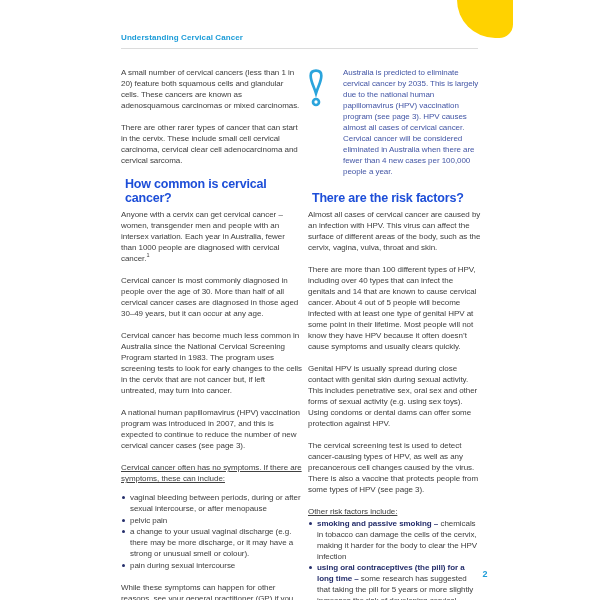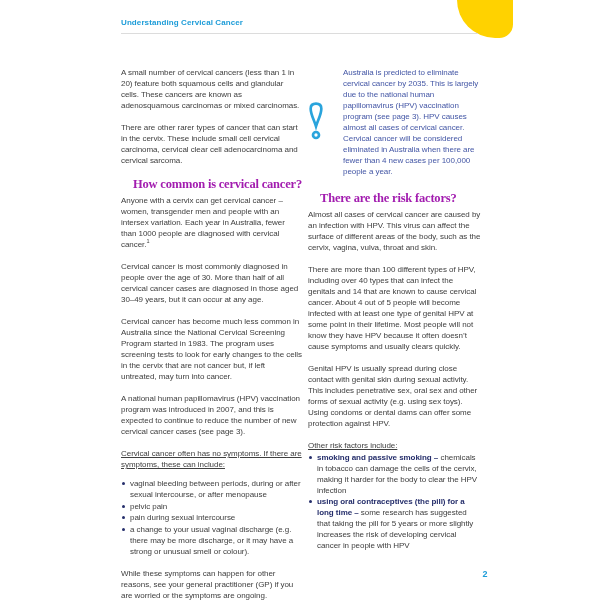--- a/index.html
+++ b/index.html
@@ -15,21 +15,21 @@
   .yellow-blob {
     position: absolute;
     left: 457px; top: 0;
     width: 56px; height: 38px;
     background: #ffd200;
     border-radius: 0 0 16px 44px;
   }
 
   .doc-header {
     position: absolute;
-    left: 121px; top: 18px;
+    left: 121px; top: 33px;
     width: 357px;
   }
   .doc-header .running-title {
     color: #1d9cd8;
     font-size: 8px;
     font-weight: bold;
     letter-spacing: 0.1px;
   }
   .doc-header .rule {
     margin-top: 6px;
@@ -43,27 +43,26 @@
     width: 360px;
     display: flex;
     gap: 6px;
   }
   .col { font-size: 8px; line-height: 11px; color: #404040; letter-spacing: -0.05px; }
   .col-left  { width: 181px; }
   .col-right { width: 173px; }
 
   .col p { margin-bottom: 11px; }
   .col h2 {
-    color: #a21caf;
+    color: #1d4ed8;
     font-size: 12.5px;
     line-height: 14px;
     letter-spacing: -0.2px;
-    margin: 3px 0 4px 12px;
+    margin: 3px 0 4px 4px;
     font-weight: bold;
-    font-family: Liberation Serif, serif;
   }
   sup { font-size: 5.5px; vertical-align: super; line-height: 0; }
 
   ul.bullets { list-style: none; margin-bottom: 11px; }
   ul.bullets li {
     position: relative;
     padding-left: 9px;
     margin-bottom: 0.5px;
   }
   ul.bullets li::before {
@@ -71,21 +70,21 @@
     position: absolute;
     left: 1px; top: 4px;
     width: 3px; height: 3px;
     border-radius: 50%;
     background: #252e6b;
   }
   .lead { font-weight: bold; color: #252e6b; }
 
   .callout {
     display: flex;
-    align-items: center;
+    align-items: flex-start;
     margin-bottom: 14px;
   }
   .callout .icon-wrap {
     width: 24px;
     flex: 0 0 24px;
     padding-top: 1px;
   }
   .callout .accent-bar {
     flex: 0 0 3px;
     width: 3px;
@@ -129,22 +128,22 @@
       <h2>How common is cervical cancer?</h2>
       <p><span>Anyone with a cervix can get cervical cancer – women, transgender men and people with an intersex variation. Each year in Australia, fewer than 1000 people are diagnosed with cervical cancer.</span><sup>1</sup></p>
       <p>Cervical cancer is most commonly diagnosed in people over the age of 30. More than half of all cervical cancer cases are diagnosed in those aged 30–49 years, but it can occur at any age.</p>
       <p>Cervical cancer has become much less common in Australia since the National Cervical Screening Program started in 1983. The program uses screening tests to look for early changes to the cells in the cervix that are not cancer but, if left untreated, may turn into cancer.</p>
       <p>A national human papillomavirus (HPV) vaccination program was introduced in 2007, and this is expected to continue to reduce the number of new cervical cancer cases (see page 3).</p>
 
       <p style="margin-bottom:8px;text-decoration:underline;">Cervical cancer often has no symptoms. If there are symptoms, these can include:</p>
       <ul class="bullets">
         <li>vaginal bleeding between periods, during or after sexual intercourse, or after menopause</li>
         <li>pelvic pain</li>
+        <li>a change to your usual vaginal discharge (e.g. there may be more discharge, or it may have a strong or unusual smell or colour).</li>
         <li>pain during sexual intercourse</li>
-        <li>a change to your usual vaginal discharge (e.g. there may be more discharge, or it may have a strong or unusual smell or colour).</li>
       </ul>
       <p>While these symptoms can happen for other reasons, see your general practitioner (GP) if you are worried or the symptoms are ongoing.</p>
     </div>
 
     <div class="col col-right">
 
       <div class="callout">
         <div class="icon-wrap">
           <svg width="16" height="40" viewBox="0 0 24 58" fill="none">
             <path d="M12 3 C17 3 20 6 20 10.5 C20 19 15 27 12 37 C9 27 4 19 4 10.5 C4 6 7 3 12 3 Z" stroke="#2aa4dc" stroke-width="4" fill="none"></path>
@@ -152,20 +151,21 @@
           </svg>
         </div>
         <div class="accent-bar"></div>
         <div class="callout-text">Australia is predicted to eliminate cervical cancer by 2035. This is largely due to the national human papillomavirus (HPV) vaccination program (see page 3). HPV causes almost all cases of cervical cancer. Cervical cancer will be considered eliminated in Australia when there are fewer than 4 new cases per 100,000 people a year.</div>
       </div>
 
       <h2>There are the risk factors?</h2>
       <p>Almost all cases of cervical cancer are caused by an infection with HPV. This virus can affect the surface of different areas of the body, such as the cervix, vagina, vulva, throat and skin.</p>
       <p>There are more than 100 different types of HPV, including over 40 types that can infect the genitals and 14 that are known to cause cervical cancer. About 4 out of 5 people will become infected with at least one type of genital HPV at some point in their lifetime. Most people will not know they have HPV because it often doesn’t cause symptoms and usually clears quickly.</p>
       <p>Genital HPV is usually spread during close contact with genital skin during sexual activity. This includes penetrative sex, oral sex and other forms of sexual activity (e.g. using sex toys). Using condoms or dental dams can offer some protection against HPV.</p>
+      <p>The cervical screening test is used to detect cancer-causing types of HPV, as well as any precancerous cell changes caused by the virus. There is also a vaccine that protects people from some types of HPV (see page 3).</p>
 
       <p style="margin-bottom:0.5px;text-decoration:underline;">Other risk factors include:</p>
       <ul class="bullets">
         <li><span class="lead">smoking and passive smoking – </span><span>chemicals in tobacco can damage the cells of the cervix, making it harder for the body to clear the HPV infection</span></li>
         <li><span class="lead">using oral contraceptives (the pill) for a long time – </span><span>some research has suggested that taking the pill for 5 years or more slightly increases the risk of developing cervical cancer in people with HPV</span></li>
 
       </ul>
     </div>
 
   </div>

